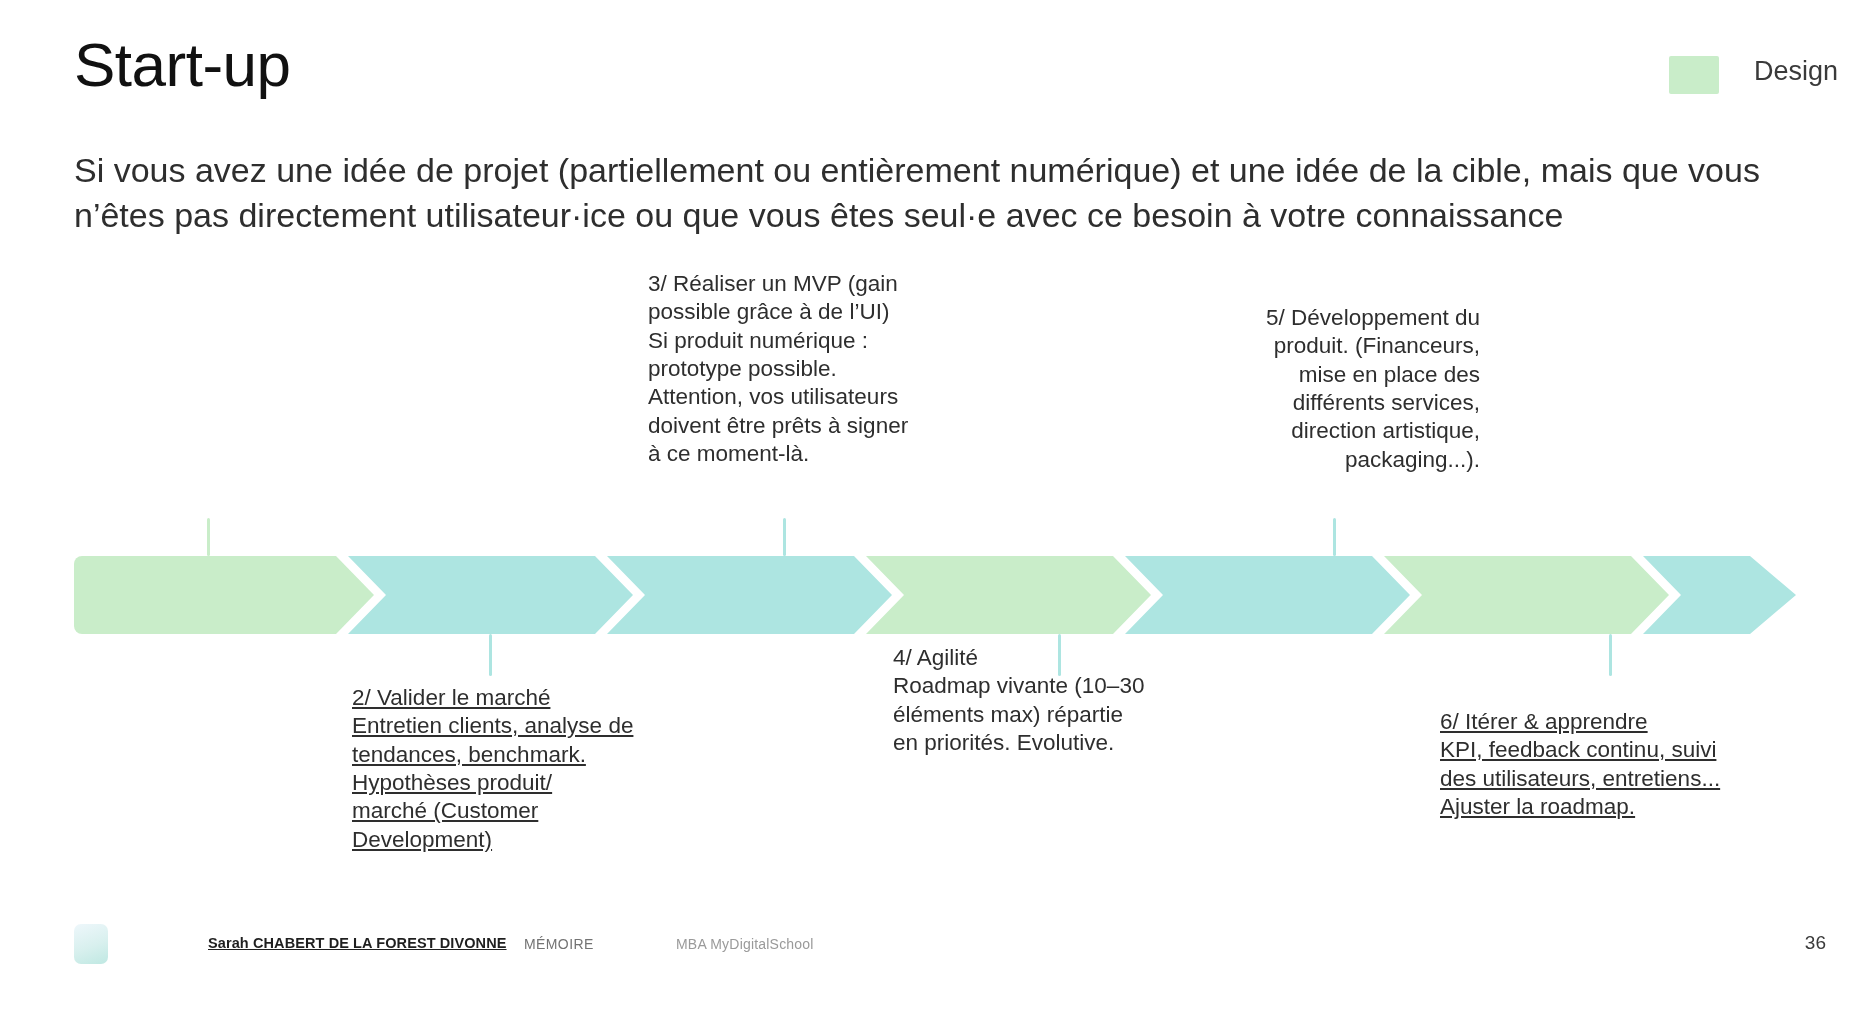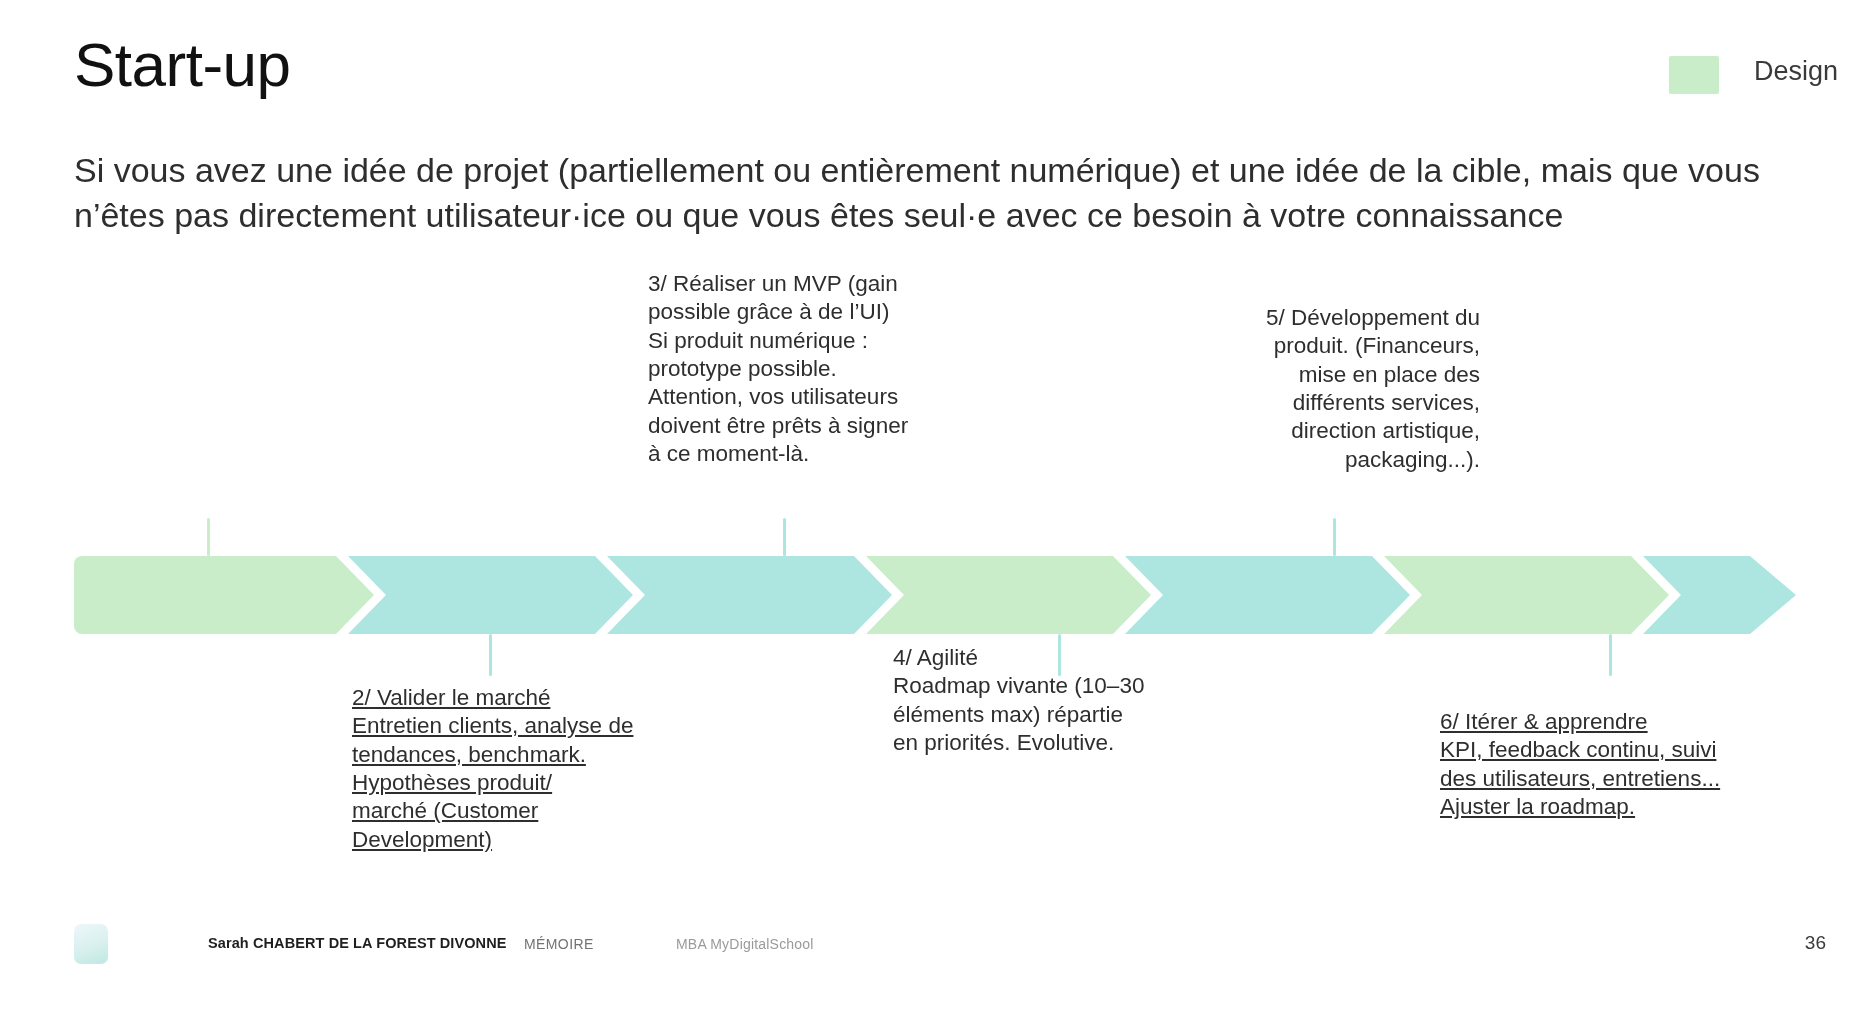--- a/index.html
+++ b/index.html
@@ -116,20 +116,21 @@
     background: linear-gradient(160deg, #eef7fb 0%, #d8f0ee 55%, #bfe8e2 100%);
   }
   .footer-author {
     position: absolute;
     left: 208px;
     top: 17px;
     font-size: 14.5px;
     font-weight: bold;
     color: #1f1f1f;
     letter-spacing: 0.1px;
+    text-decoration: underline;
   }
   .footer-memoire {
     position: absolute;
     left: 524px;
     top: 18px;
     font-size: 14px;
     color: #737373;
     letter-spacing: 0.4px;
   }
   .footer-school {

